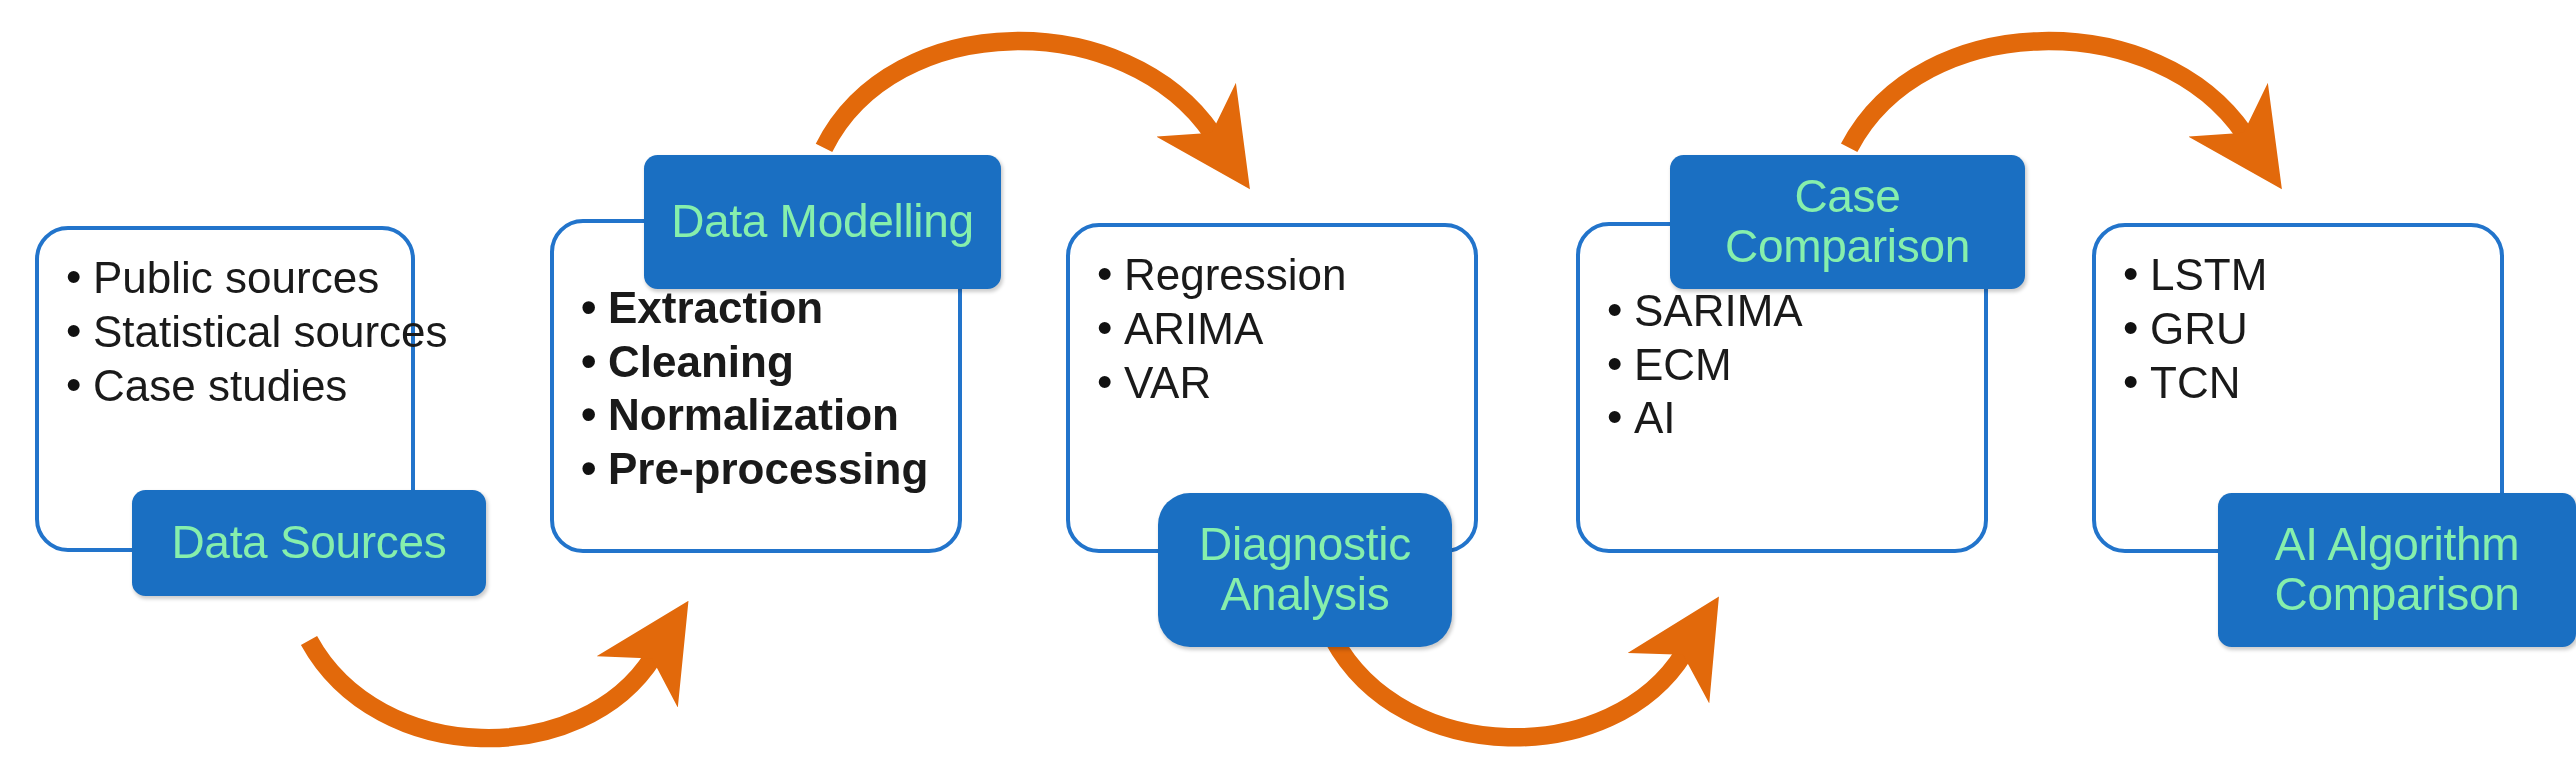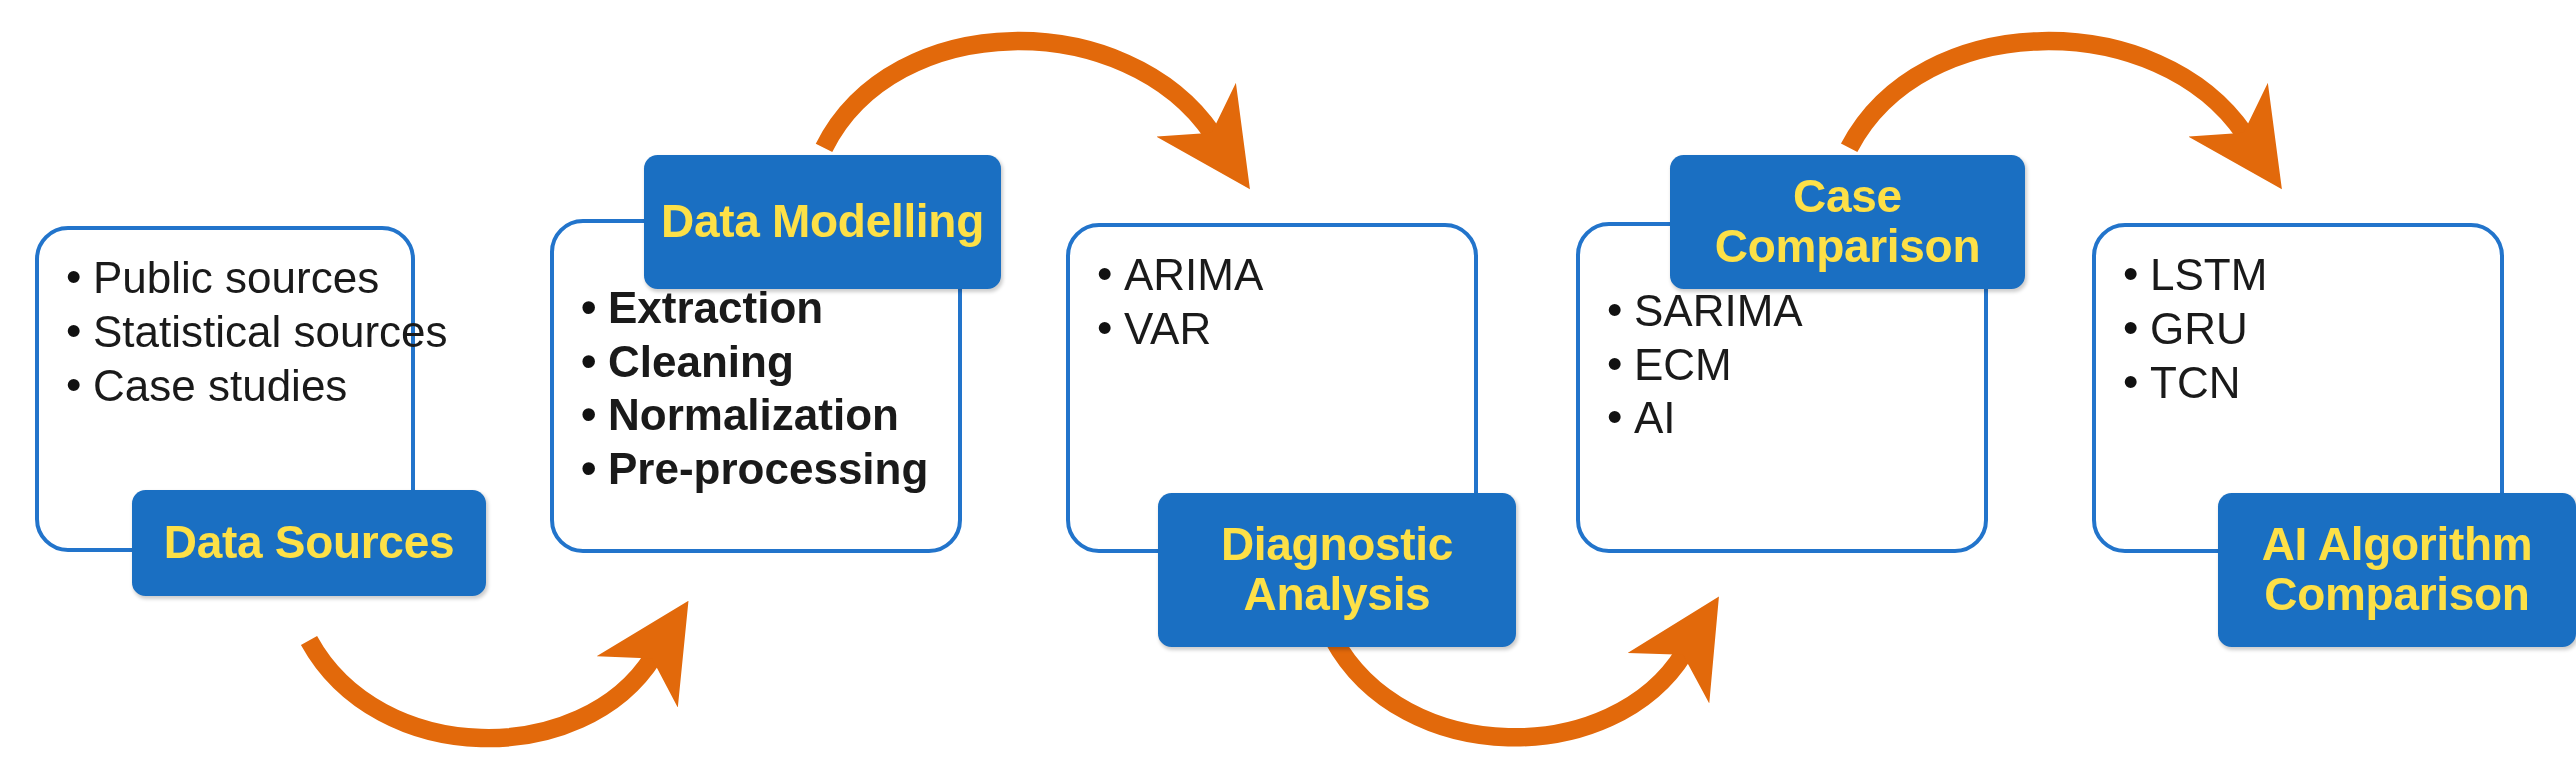--- a/index.html
+++ b/index.html
@@ -63,22 +63,22 @@
     box-sizing: border-box;
     background: #1A6FC2;
     border-radius: 13.6px;
     z-index: 6;
     display: flex;
     align-items: center;
     justify-content: center;
     box-shadow: 1.9px 2.9px 3.9px rgba(0,0,0,0.20);
   }
   .label-text {
-    color: #fde047;
-    font-weight: bold;
+    color: #86efac;
+    font-weight: normal;
     font-size: 46px;
     line-height: 1.08;
     text-align: center;
     font-family: "Liberation Sans", sans-serif;
     letter-spacing: -0.3px;
     padding: 0 9.7px;
   }
   .label-text .ln { display: block; }
 </style>
 </head>
@@ -137,25 +137,26 @@
     <div class="label-box" style="left:644px; top:155px; width:357px; height:134px;">
       <span class="label-text">
         <span class="ln">Data Modelling</span>
       </span>
     </div>
   </div>
 
   <div class="stage">
     <div class="list-box" style="left:1066px; top:223px; width:412px; height:330px;">
       <ul class="bullet-list">
+        <li>Regression</li>
         <li>ARIMA</li>
         <li>VAR</li>
       </ul>
     </div>
-    <div class="label-box" style="left:1158px; top:493px; width:358px; height:154px;">
+    <div class="label-box" style="left:1158px; top:493px; width:294px; height:154px;border-radius:32px;">
       <span class="label-text">
         <span class="ln">Diagnostic</span>
         <span class="ln">Analysis</span>
       </span>
     </div>
   </div>
 
   <div class="stage">
     <div class="list-box" style="left:1576px; top:222px; width:412px; height:331px;">
       <ul class="bullet-list" style="padding-top:58px;">

